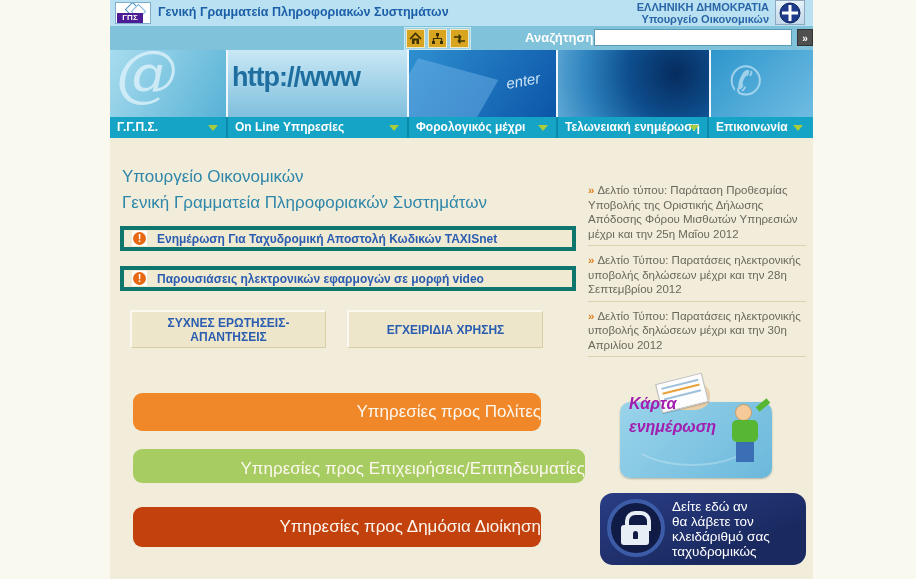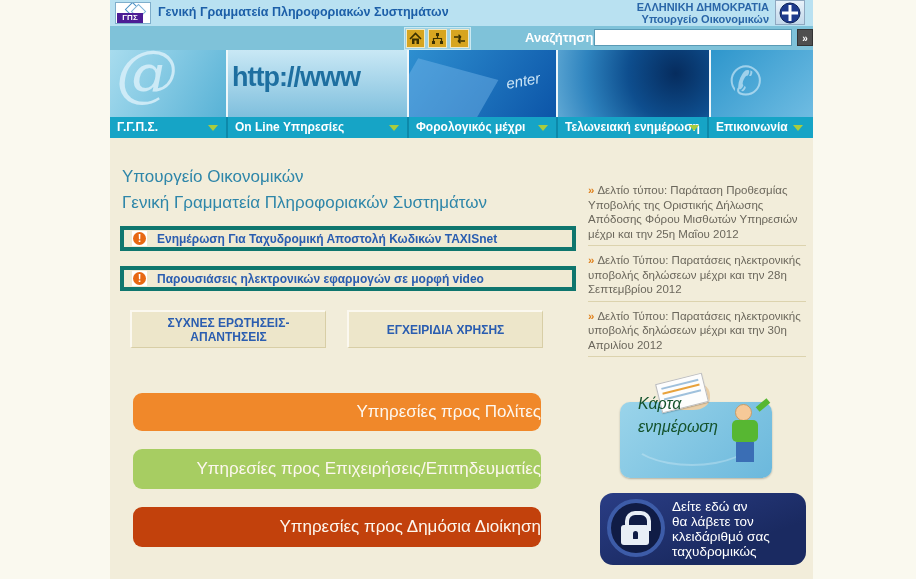--- a/index.html
+++ b/index.html
@@ -56,41 +56,41 @@
   .bang{width:15px;height:15px;background:#fff;margin-left:8px;position:relative;flex:none;}
   .bang::before{content:"";position:absolute;left:1px;top:1px;width:13px;height:13px;border-radius:50%;background:#E86812;}
   .bang::after{content:"!";position:absolute;left:0;top:0;width:15px;text-align:center;font-size:11px;line-height:15px;font-weight:bold;color:#fff;}
   .notice span.txt{margin-left:10px;font-size:12px;font-weight:bold;color:#2A5DB0;}
 
   .faq{position:absolute;top:172px;width:196px;height:38px;background:#EDE6CA;border-top:2px solid #FBF8EF;border-left:2px solid #FBF8EF;border-right:1px solid #D8CEA6;border-bottom:1px solid #D8CEA6;box-sizing:border-box;display:flex;align-items:center;justify-content:center;font-size:12px;font-weight:bold;color:#2A5DB0;text-align:center;cursor:pointer;}
   .faq1{left:20px;}.faq2{left:237px;text-align:right;}
 
   .svc{position:absolute;left:23px;width:408px;border-radius:9px;color:#FDF7EF;font-size:17px;text-align:right;cursor:pointer;}
   .svc1{top:255px;height:38px;line-height:38px;background:#F0882A;}
-  .svc2{top:311px;height:40px;line-height:40px;background:#A7CD62;}
+  .svc2{top:311px;height:34px;line-height:40px;background:#A7CD62;padding-left:44px;}
   .svc3{top:369px;height:40px;line-height:40px;background:#c2410c;}
 
   
   .side-head{position:absolute;left:478px;top:13px;width:218px;height:21px;background:#EFE8CE;border:1px solid #DBD2AE;box-sizing:border-box;display:flex;align-items:center;cursor:default;}
   .bars{display:flex;align-items:flex-end;gap:1px;margin:0 4px 3px 4px;}
   .bars i{display:block;width:3px;background:#4FA32F;}
   .bars i:nth-child(1){height:4px;background:#8FC43F;}
   .bars i:nth-child(2){height:7px;}
   .bars i:nth-child(3){height:10px;background:#6FB437;}
   .bars i:nth-child(4){height:6px;}
   .side-head b{font-size:13px;color:#DC7800;}
   .news{position:absolute;left:478px;top:38px;width:218px;}
   .news-item{padding:7px 2px 4px 0;font-size:11.5px;color:#6B675C;line-height:14.5px;border-bottom:1px solid #DCD3AE;cursor:pointer;}
   .news-item .bl{color:#E0821E;font-weight:bold;margin-right:3px;}
 
   
   .card-banner{position:absolute;left:510px;top:240px;width:158px;height:100px;cursor:pointer;}
   .blue-card{position:absolute;left:0;bottom:0;width:152px;height:76px;border-radius:10px;background:linear-gradient(135deg,#9AD4EA 0%,#6BB8DC 100%);box-shadow:0 1px 2px rgba(0,0,0,.25);}
   .blue-card::before{content:"";position:absolute;left:10px;top:10px;width:120px;height:50px;border-radius:50%;border:2px solid rgba(255,255,255,.25);border-top-color:transparent;border-left-color:transparent;}
-  .card-txt{position:absolute;left:18px;top:14px;font-size:16px;font-style:italic;font-weight:normal;color:#14532d;line-height:23px;}
+  .card-txt{position:absolute;left:9px;top:14px;font-size:16px;font-style:italic;font-weight:bold;color:#a21caf;line-height:23px;}
   .hand{position:absolute;left:48px;top:2px;width:42px;height:30px;background:#EACFA8;border-radius:50% 50% 40% 40%;}
   .wcard{position:absolute;left:38px;top:0px;width:46px;height:28px;background:#FDFDFD;border:1px solid #BBB;transform:rotate(-14deg);box-shadow:0 1px 1px rgba(0,0,0,.2);}
   .wcard i{display:block;height:2px;background:#9FC0DC;margin:4px 4px 0 4px;}
   .wcard i.or{background:#E8A23C;margin-top:3px;}
   .man-head{position:absolute;right:26px;top:26px;width:15px;height:15px;border-radius:50%;background:#F6C998;border:1px solid #C89B66;}
   .man-body{position:absolute;right:20px;top:42px;width:26px;height:22px;border-radius:5px;background:#57B732;}
   .man-arm{position:absolute;right:8px;top:24px;width:14px;height:6px;background:#57B732;transform:rotate(-40deg);}
   .man-legs{position:absolute;right:24px;top:64px;width:18px;height:20px;background:#3A6EB5;}
 
   

